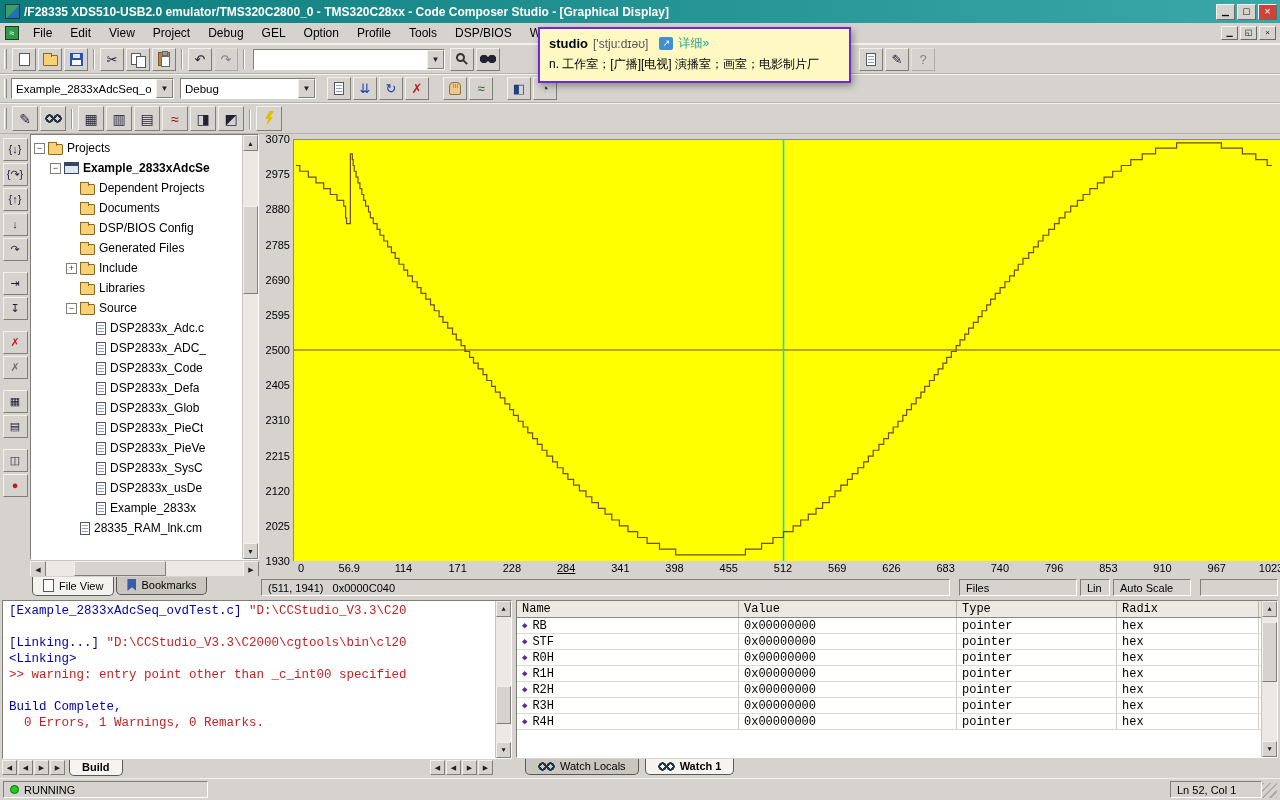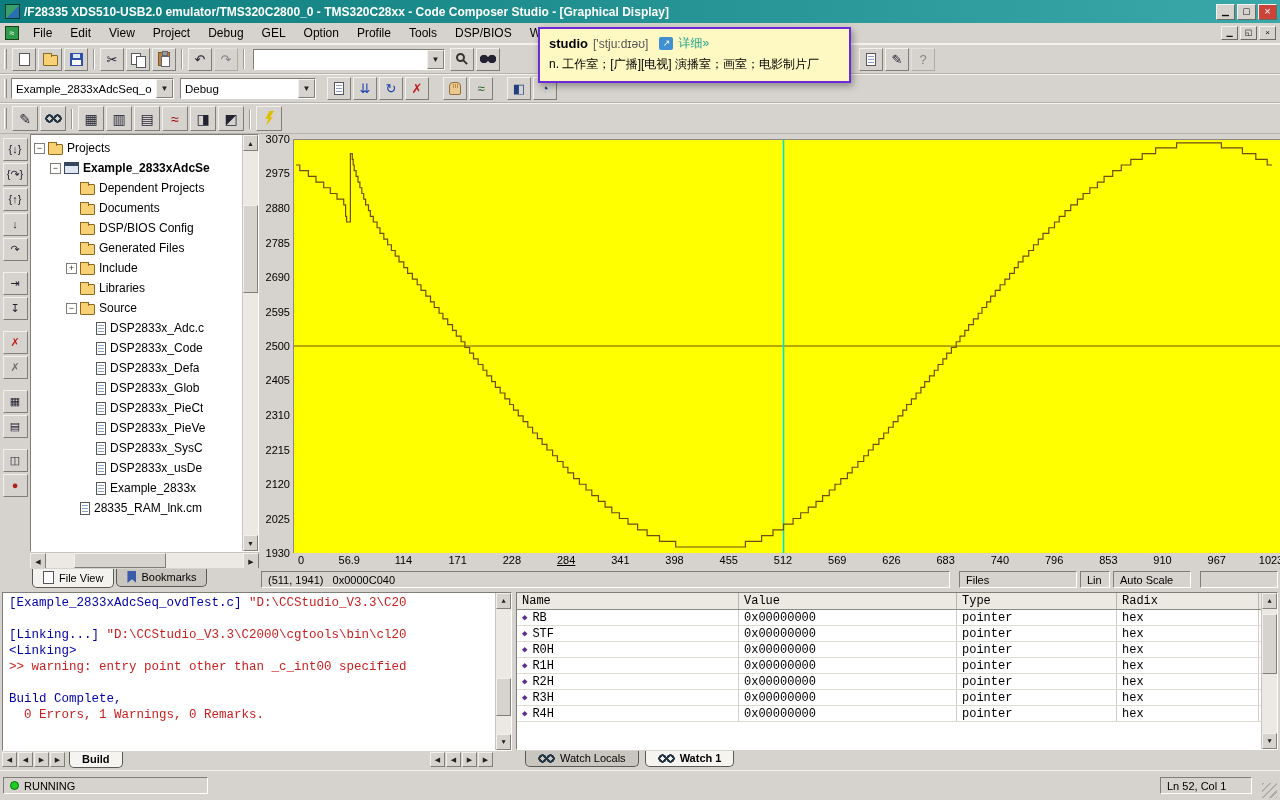--- a/index.html
+++ b/index.html
@@ -97,21 +97,21 @@
 .watch-panel{flex:1;display:flex;flex-direction:column;min-width:0;}
 .watch-body{flex:1;background:#fff;border:1px solid;border-color:#7f7f78 #fff #fff #7f7f78;position:relative;overflow:hidden;font-family:"Liberation Mono","DejaVu Sans Mono",monospace;font-size:12px;}
 .watch-head{display:flex;height:17px;background:#ece9e2;border-bottom:1px solid #8a8a84;margin-right:16px;}
 .wh-cell{padding:1px 5px;border-right:1px solid #b8b5b0;flex:none;overflow:hidden;}
 .w-row{display:flex;height:16px;border-bottom:1px solid #dedad4;margin-right:16px;}
 .w-cell{padding:0 5px;border-right:1px solid #d0cdc8;flex:none;display:flex;align-items:center;overflow:hidden;}
 .diamond{color:#5b2d8e;font-size:9px;margin-right:5px;}
 .watch-strip{height:20px;flex:none;display:flex;align-items:flex-start;padding:1px 0 0 6px;font-family:"Liberation Sans",sans-serif;}
 
 
-.statusbar{height:30px;flex:none;display:flex;align-items:center;padding:2px 3px;gap:10px;border-top:1px solid #f2f0ec;}
+.statusbar{height:22px;flex:none;display:flex;align-items:center;padding:2px 3px;gap:0;border-top:1px solid #f2f0ec;}
 .sb-cell{height:17px;border:1px solid;border-color:#7f7f78 #fff #fff #7f7f78;display:flex;align-items:center;padding:0 6px;font-size:11px;gap:5px;white-space:nowrap;}
 #sb-left{width:205px;}
 .spacer{flex:1;}
 #sb-line{width:92px;}
 .led{width:9px;height:9px;border-radius:50%;background:#1fcf1f;border:1px solid #0a6a0a;flex:none;}
 .grip-corner{width:15px;height:15px;align-self:flex-end;background:repeating-linear-gradient(135deg,#b0ada8 0 2px,transparent 2px 5px);}
 
 
 .dict-popup{position:absolute;left:538px;top:27px;width:313px;background:#fef9c3;border:2px solid #6d28d9;box-shadow:2px 3px 7px rgba(0,0,0,.35);z-index:50;font-size:12px;}
 .dict-r1{display:flex;align-items:center;gap:5px;padding:6px 9px 3px;}
@@ -425,20 +425,26 @@
             <div class="tree-row">
               <span class="tree-indent" style="width: 48px;"></span>
               <span class="expander-space"></span>
               <span class="icon i-file"></span>
               <span class="tree-label">DSP2833x_Adc.c</span>
             </div>
             <div class="tree-row">
               <span class="tree-indent" style="width: 48px;"></span>
               <span class="expander-space"></span>
               <span class="icon i-file"></span>
+              <span class="tree-label">DSP2833x_ADC_</span>
+            </div>
+            <div class="tree-row">
+              <span class="tree-indent" style="width: 48px;"></span>
+              <span class="expander-space"></span>
+              <span class="icon i-file"></span>
               <span class="tree-label">DSP2833x_Code</span>
             </div>
             <div class="tree-row">
               <span class="tree-indent" style="width: 48px;"></span>
               <span class="expander-space"></span>
               <span class="icon i-file"></span>
               <span class="tree-label">DSP2833x_Defa</span>
             </div>
             <div class="tree-row">
               <span class="tree-indent" style="width: 48px;"></span>

